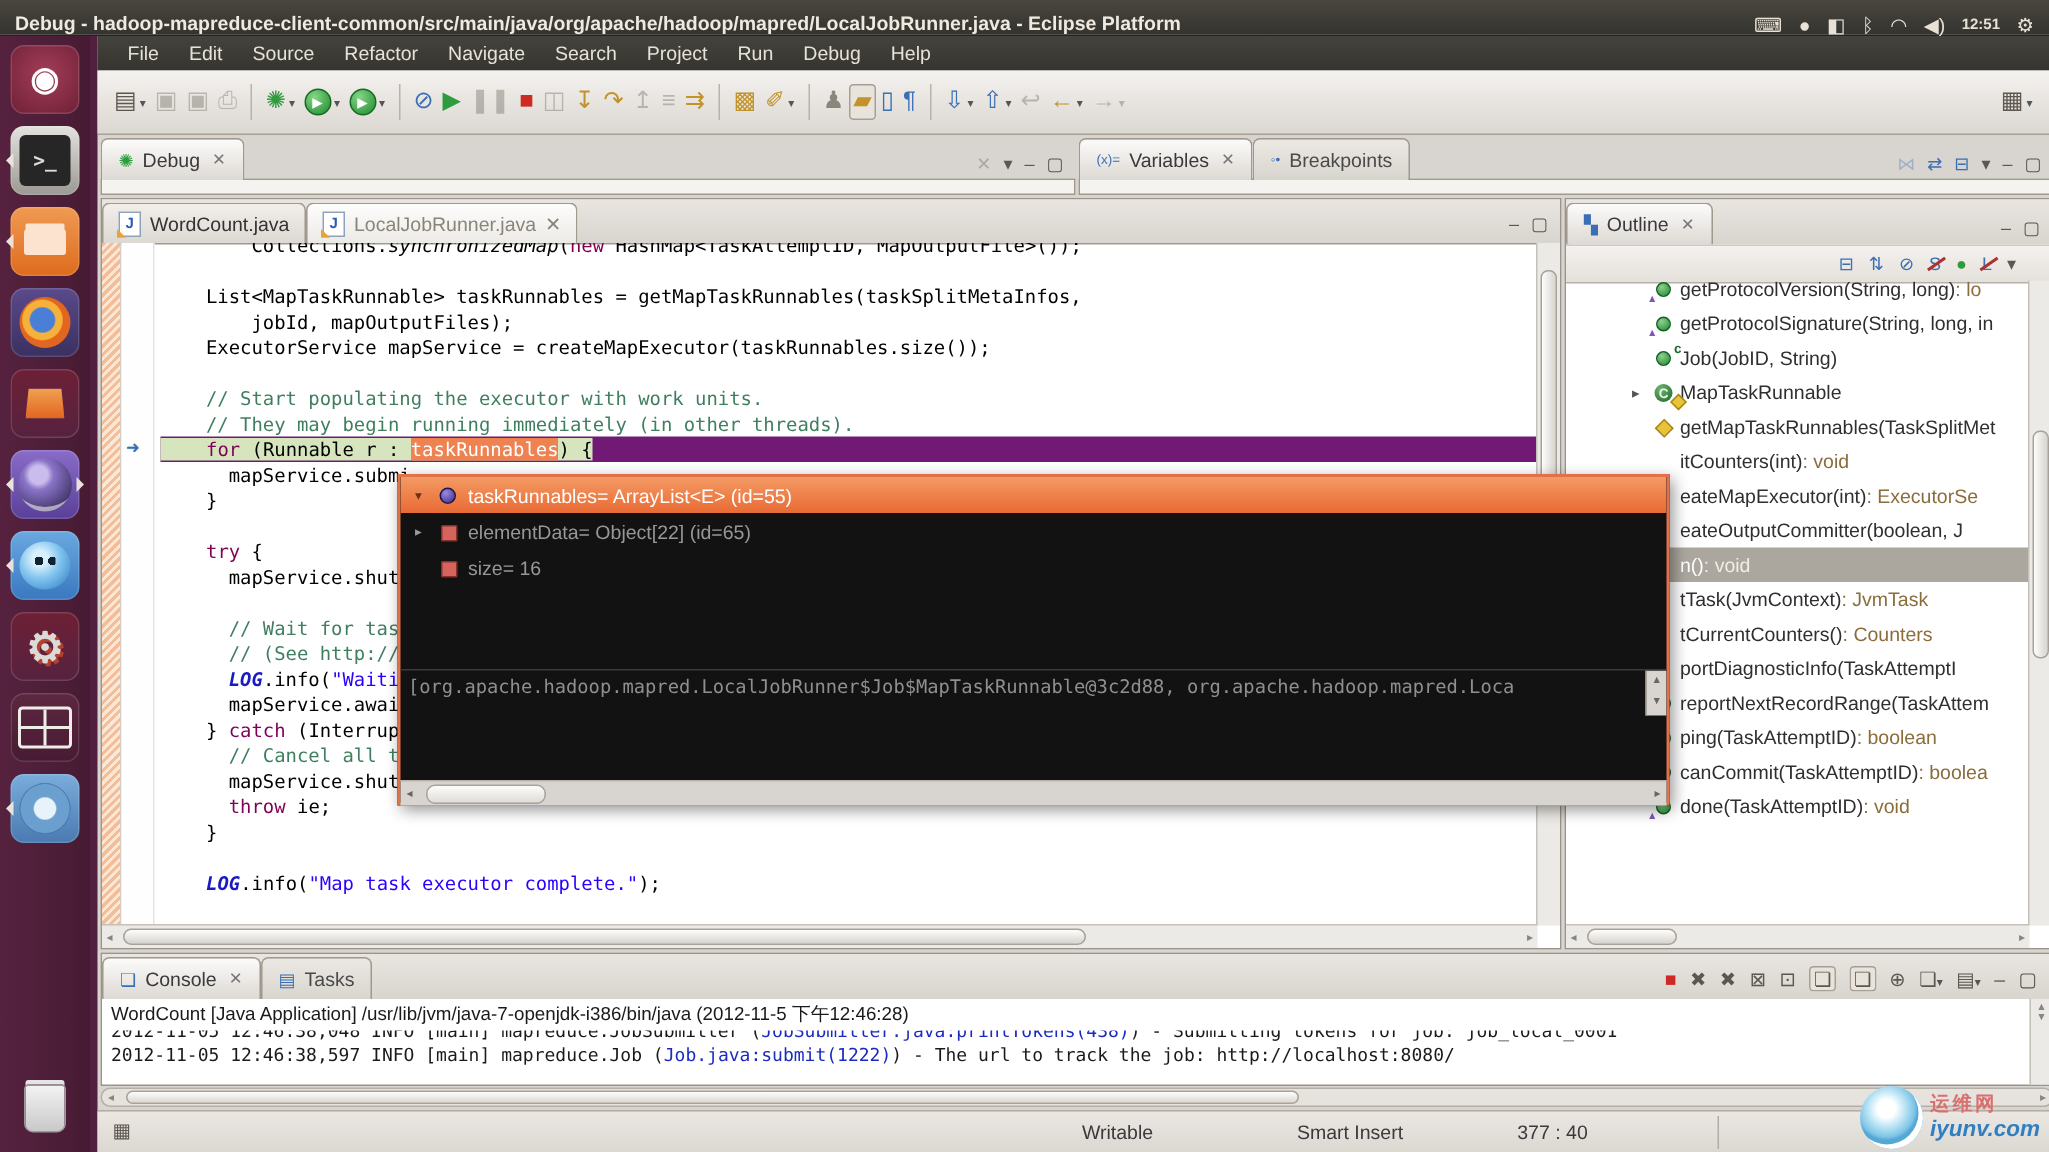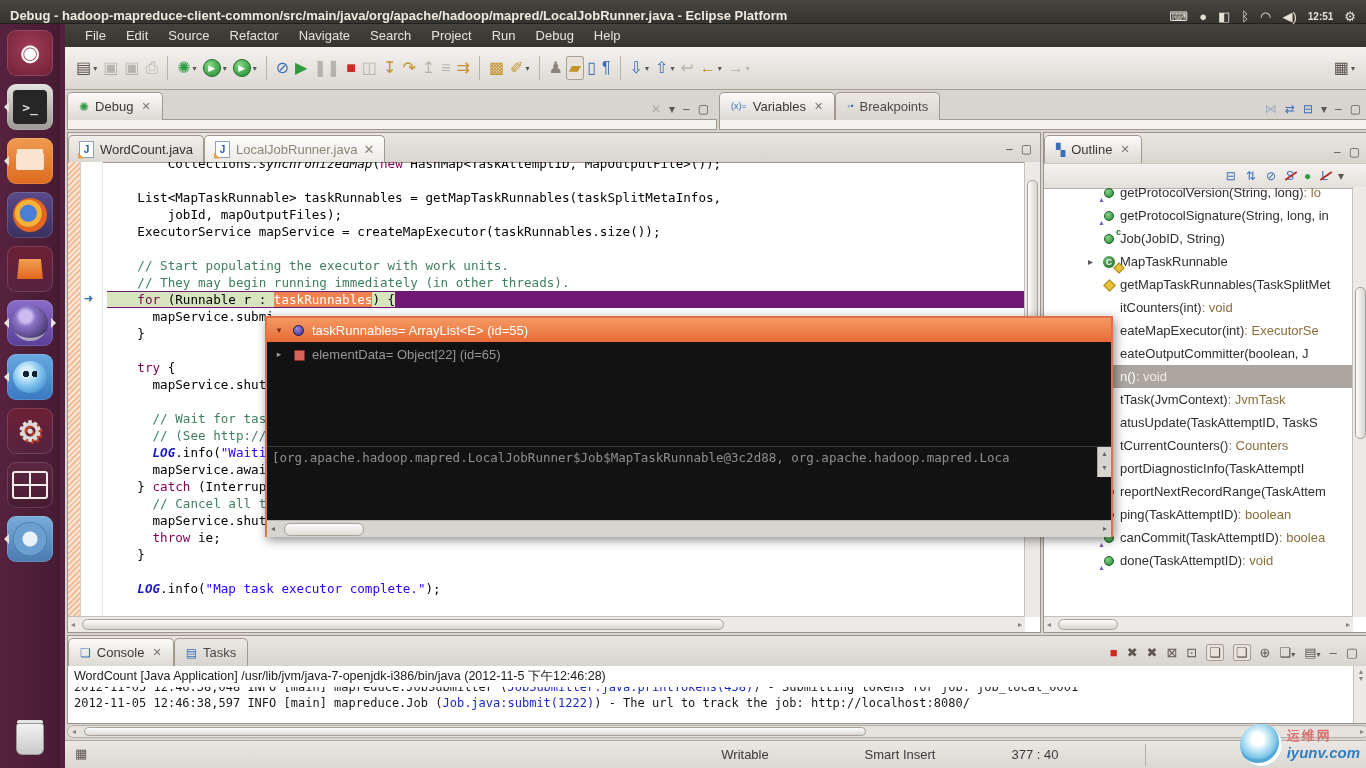--- a/index.html
+++ b/index.html
@@ -569,26 +569,20 @@
           </div>
           <div class="o-row">
             <span class="o-exp"></span>
             <span class="o-ico"></span>
             <span class="on">tTask(JvmContext)</span>
             <span class="ot"> : JvmTask</span>
           </div>
           <div class="o-row">
             <span class="o-exp"></span>
             <span class="o-ico"></span>
-            <span class="on">atusUpdate(TaskAttemptID, TaskS</span>
-            <span class="ot"></span>
-          </div>
-          <div class="o-row">
-            <span class="o-exp"></span>
-            <span class="o-ico"></span>
             <span class="on">tCurrentCounters()</span>
             <span class="ot"> : Counters</span>
           </div>
           <div class="o-row">
             <span class="o-exp"></span>
             <span class="o-ico"></span>
             <span class="on">portDiagnosticInfo(TaskAttemptI</span>
             <span class="ot"></span>
           </div>
           <div class="o-row">
@@ -702,20 +696,27 @@
         </span>
         <span>taskRunnables= ArrayList&lt;E&gt; (id=55)</span>
       </div>
       <div class="p-row">
         <span class="p-exp">▸</span>
         <span class="p-ico">
           <span class="p-redsq"></span>
         </span>
         <span>elementData= Object[22] (id=65)</span>
       </div>
+      <div class="p-row">
+        <span class="p-exp"></span>
+        <span class="p-ico">
+          <span class="p-redsq"></span>
+        </span>
+        <span>size= 16</span>
+      </div>
     </div>
   <div class="p-detail">
     <div class="p-detail-text">[org.apache.hadoop.mapred.LocalJobRunner$Job$MapTaskRunnable@3c2d88, org.apache.hadoop.mapred.Loca</div>
     <div class="p-dscroll">
       <div>▲</div>
       <div>▼</div>
     </div>
   </div>
   <div class="p-hscroll">
     <span class="p-harrow" style="left:4px">◂</span>

